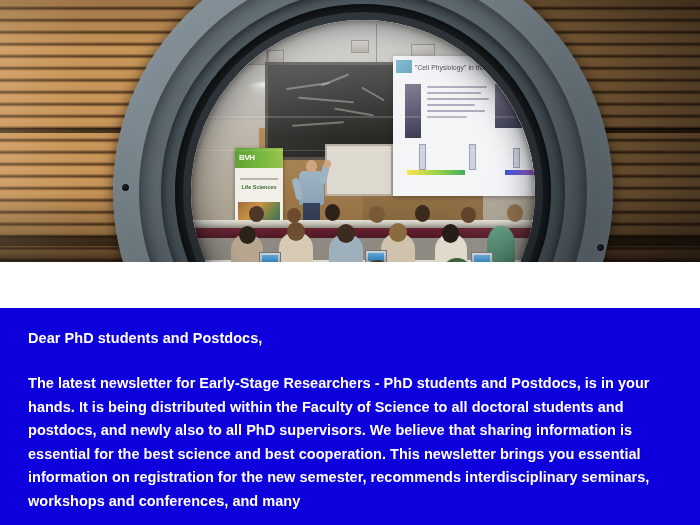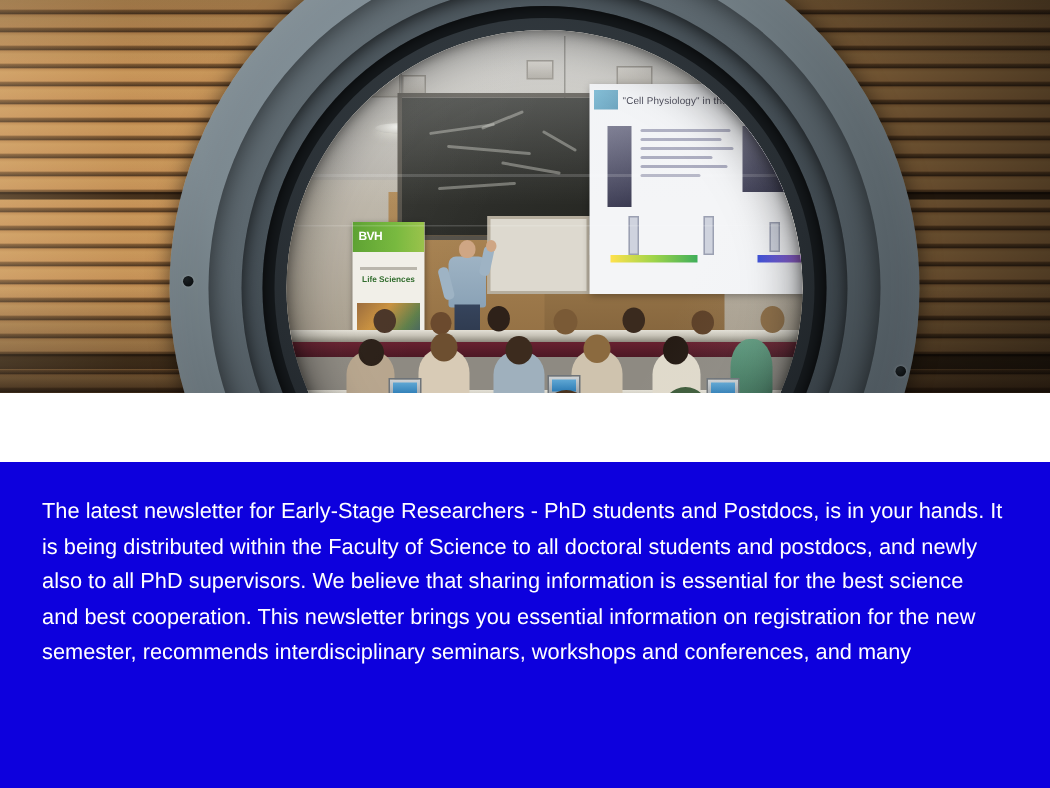--- a/index.html
+++ b/index.html
@@ -420,21 +420,21 @@
     color: #ffffff;
     font-size: 14.5px;
     font-weight: bold;
     font-family: "Liberation Sans", sans-serif;
     margin: 0 0 26px 0;
     letter-spacing: 0.05px;
   }
   .body-text {
     color: #ffffff;
     font-size: 14.5px;
-    font-weight: normal;
+    font-weight: bold;
     font-family: "Liberation Sans", sans-serif;
     line-height: 23.5px;
     margin: 0;
     letter-spacing: 0.02px;
   }
 </style>
 </head>
 <body>
 
 <div class="page">
@@ -576,17 +576,18 @@
         </div>
         <div class="glass-vig"></div>
       </div>
     </div>
   </div>
 
   <div class="gap"></div>
 
   <div class="msg">
     <div class="msg-inner">
+      <p class="greeting">Dear PhD students and Postdocs,</p>
       <p class="body-text">The latest newsletter for Early-Stage Researchers - PhD students and Postdocs, is in your hands. It is being distributed within the Faculty of Science to all doctoral students and postdocs, and newly also to all PhD supervisors. We believe that sharing information is essential for the best science and best cooperation. This newsletter brings you essential information on registration for the new semester, recommends interdisciplinary seminars, workshops and conferences, and many</p>
     </div>
   </div>
 
 </div>
 
 </body></html>

